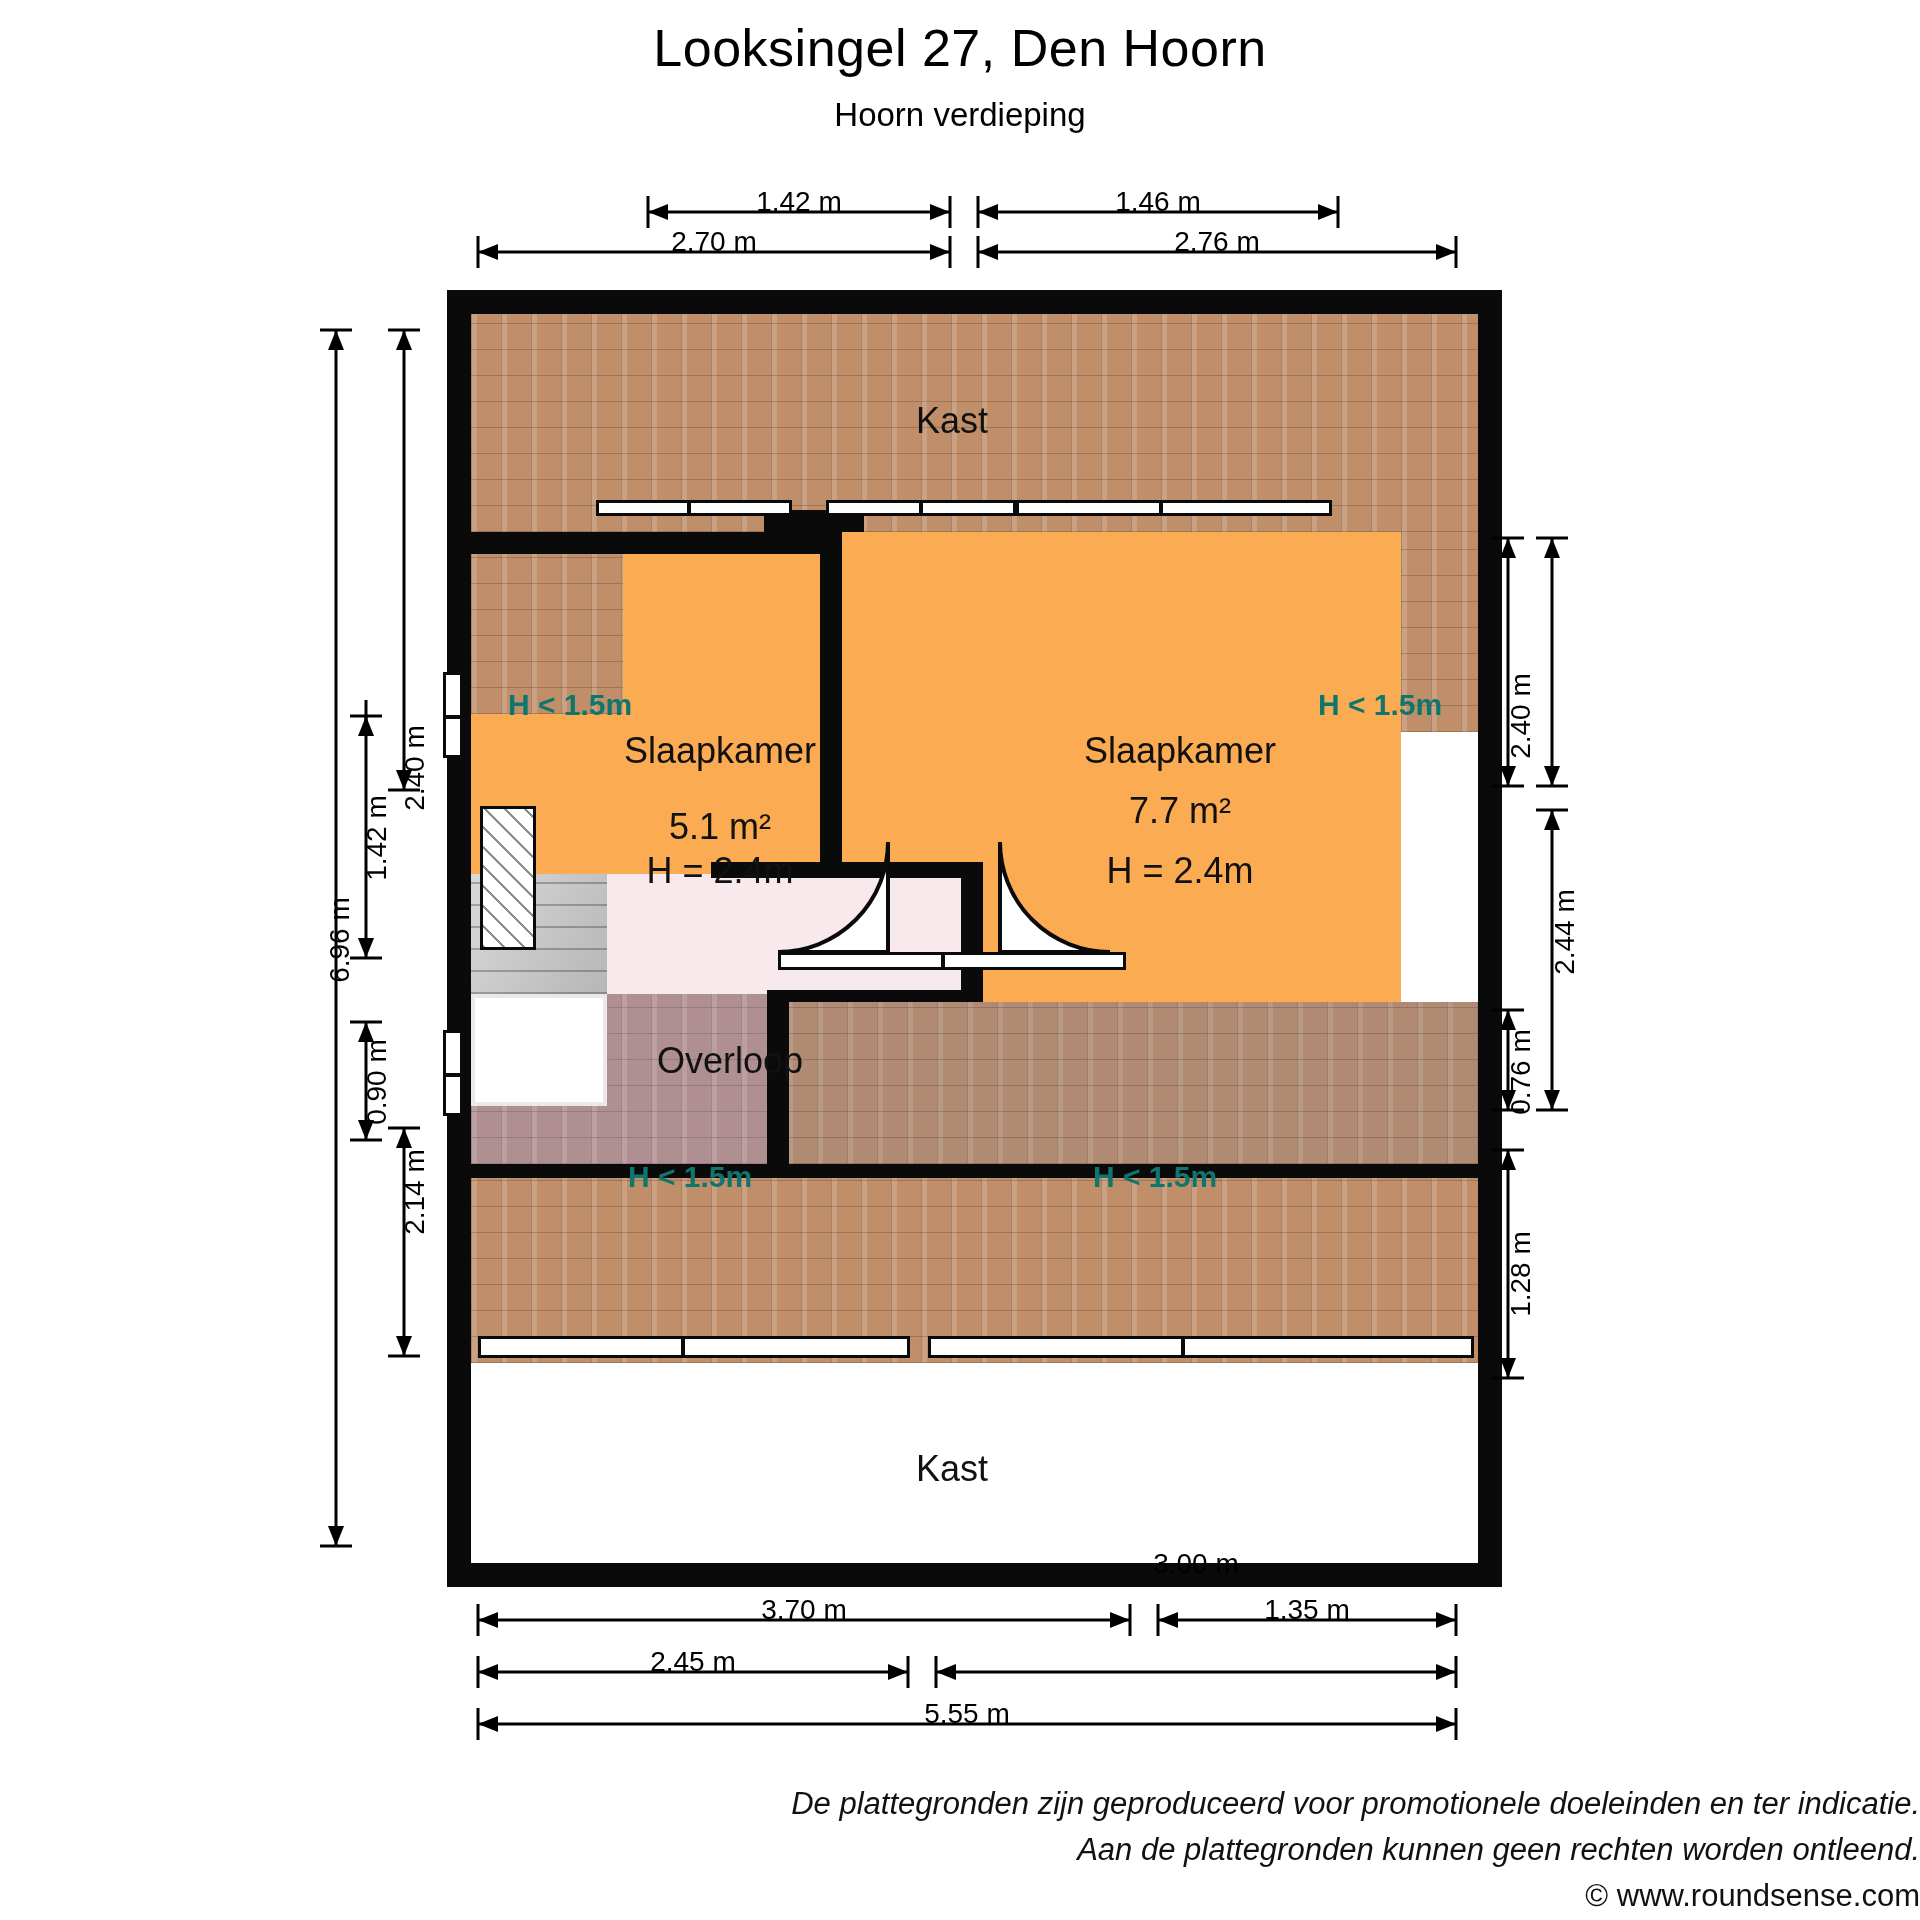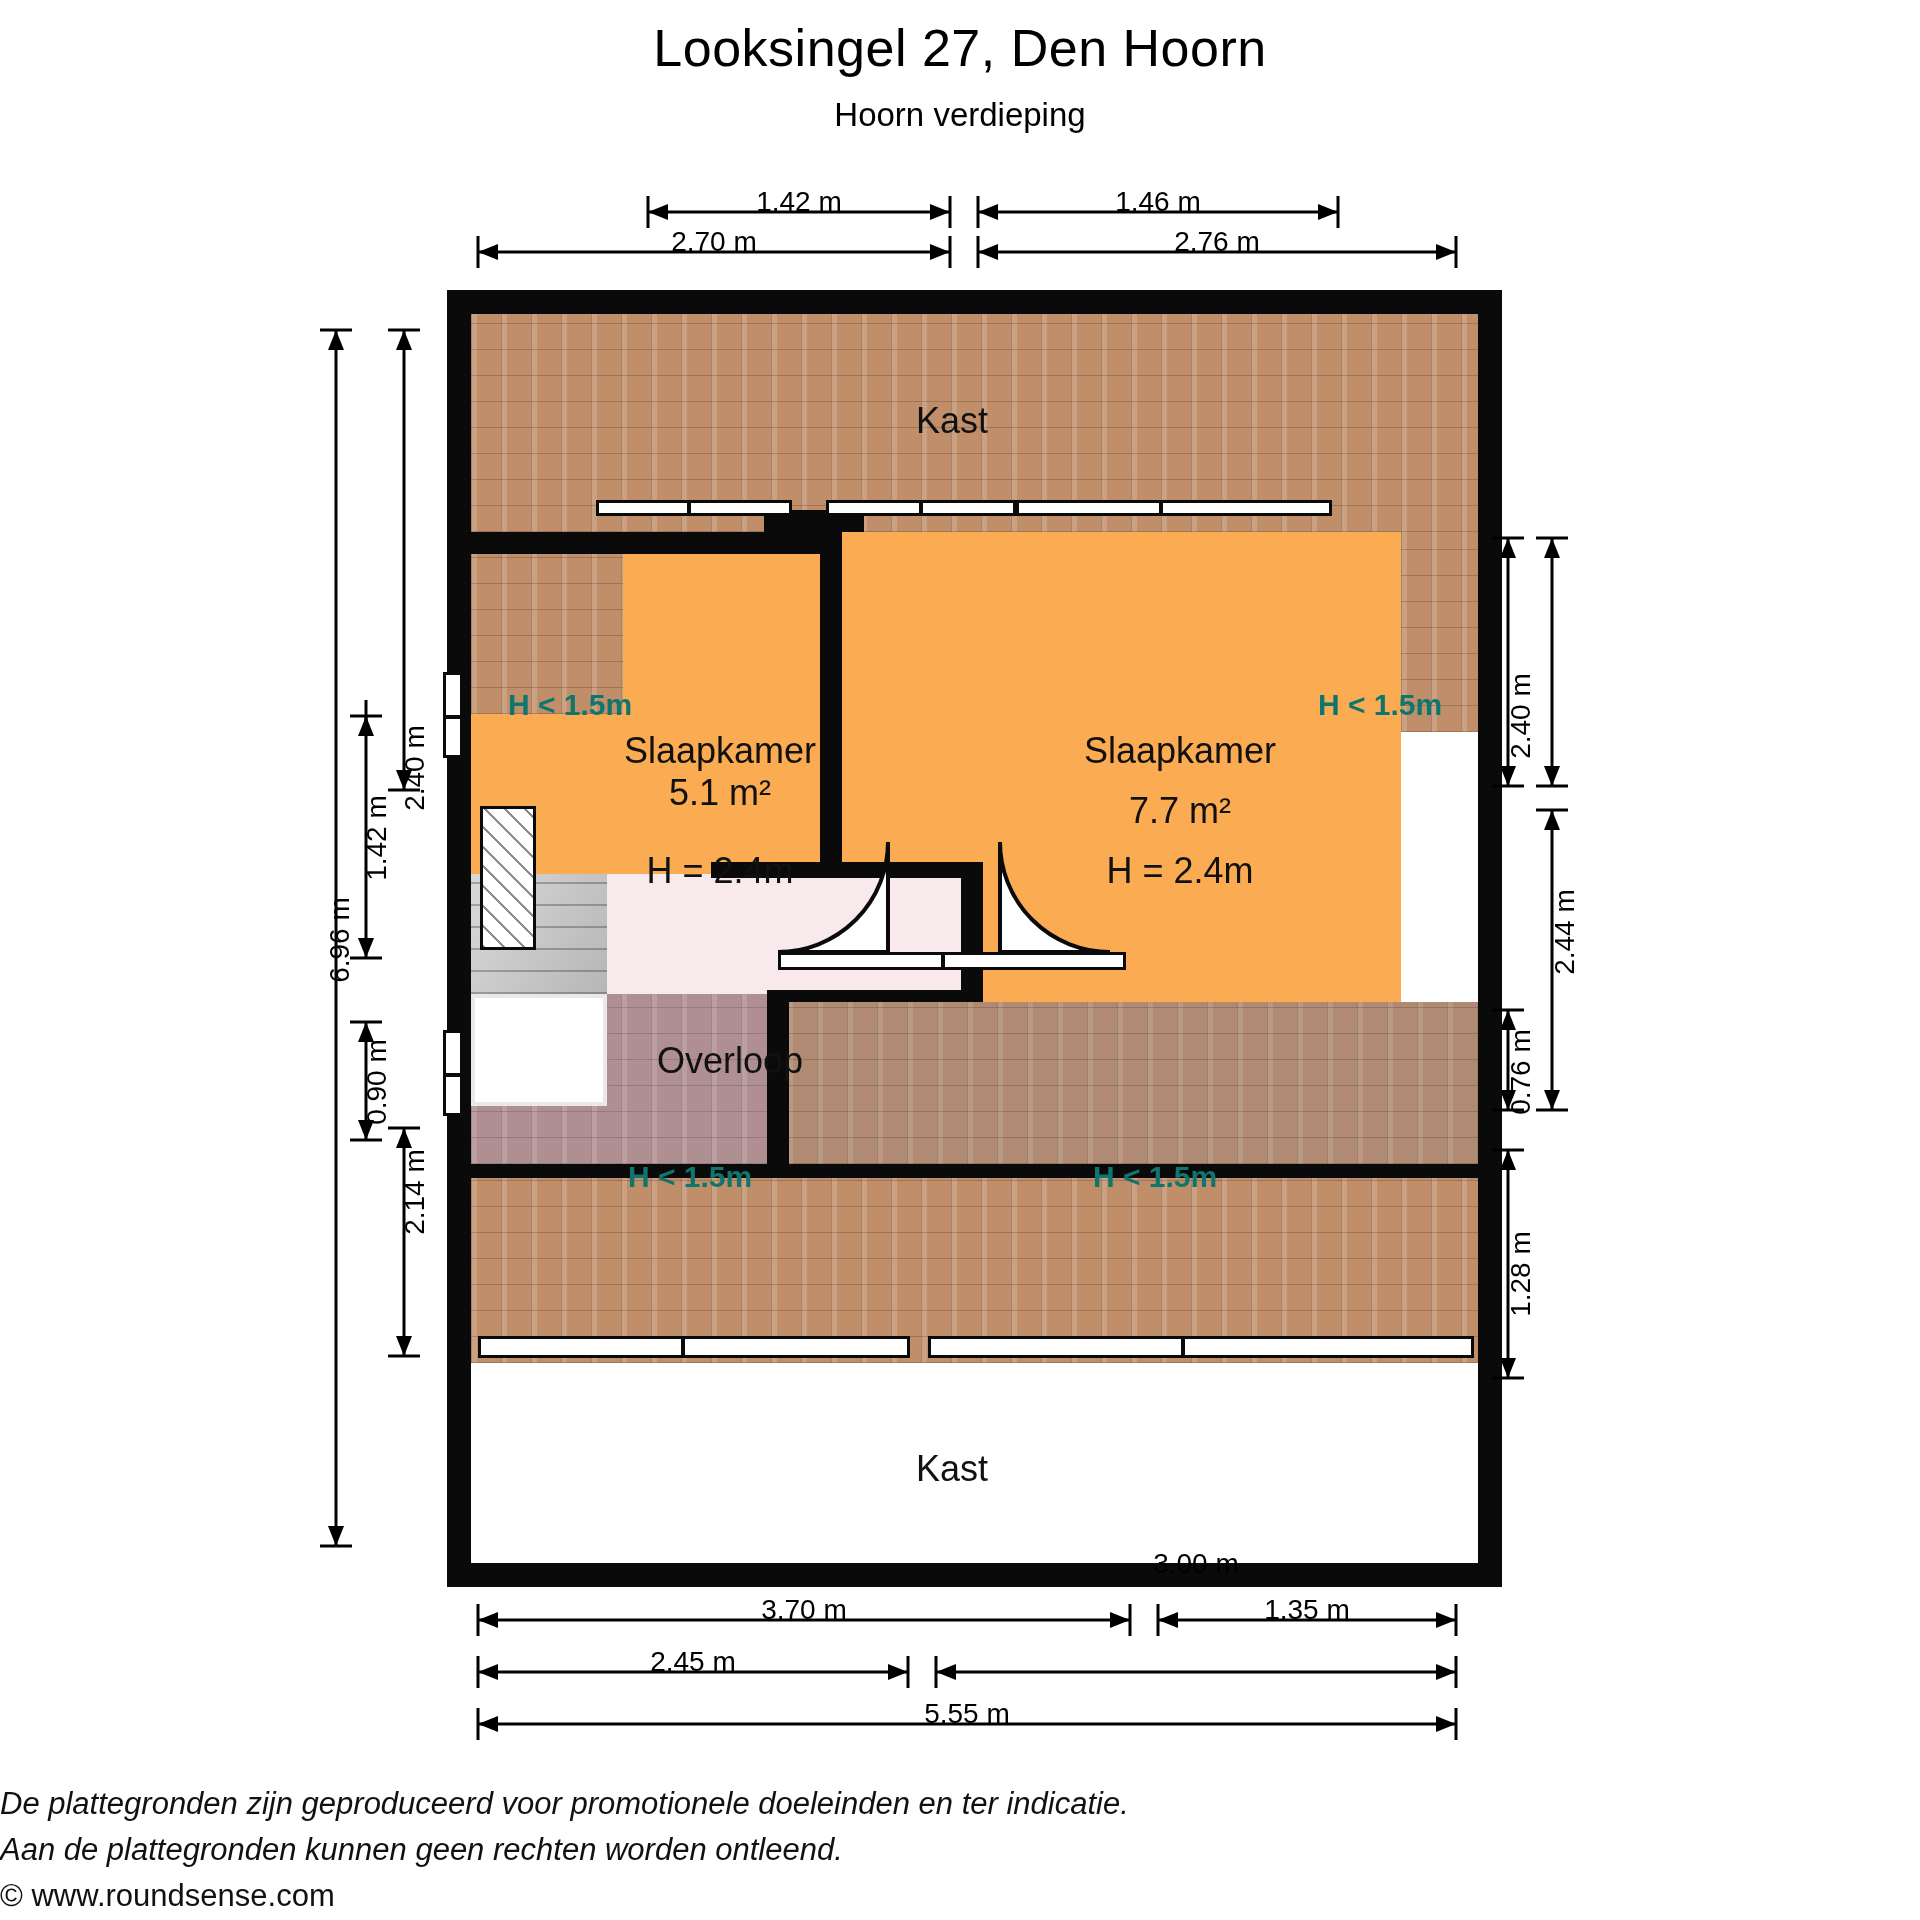--- a/index.html
+++ b/index.html
@@ -85,21 +85,21 @@
     background-image:
       repeating-linear-gradient(0deg, rgba(0,0,0,.25) 0 2px, rgba(0,0,0,0) 2px 22px),
       linear-gradient(120deg,#d9d9d9,#b6b6b6);
   }
   .hatch{
     position:absolute;background:#ffffff;border:3px solid #0a0a0a;box-sizing:border-box;
     background-image:repeating-linear-gradient(45deg, rgba(0,0,0,.45) 0 2px, rgba(0,0,0,0) 2px 14px);
   }
 
   .footer{
-    position:absolute;left:0;width:1920px;text-align:left;
+    position:absolute;left:0;width:1920px;text-align:right;
     font-style:italic;font-size:31px;color:#111;
   }
   .footer.l1{top:1786px;}
   .footer.l2{top:1832px;}
   .footer.l3{top:1878px;font-style:normal;}
 </style>
 </head>
 <body>
 
 <div class="title">Looksingel 27, Den Hoorn</div>
@@ -297,21 +297,21 @@
       <polygon points="936,1672 956,1664 956,1680"></polygon>
         <polygon points="1456,1672 1436,1664 1436,1680"></polygon>
       <polygon points="478,1724 498,1716 498,1732"></polygon>
         <polygon points="1456,1724 1436,1716 1436,1732"></polygon>
     </g>
   </svg>
 
   <div class="lbl room-name" style="left:862px;top:400px;width:180px;">Kast</div>
 
   <div class="lbl room-name" style="left:560px;top:730px;width:320px;">Slaapkamer</div>
-  <div class="lbl room-name" style="left:560px;top:772px;width:320px;">5.1 m²</div>
+  <div class="lbl room-name" style="left:560px;top:806px;width:320px;">5.1 m²</div>
   <div class="lbl room-name" style="left:560px;top:850px;width:320px;">H = 2.4m</div>
 
   <div class="lbl room-name" style="left:1020px;top:730px;width:320px;">Slaapkamer</div>
   <div class="lbl room-name" style="left:1020px;top:790px;width:320px;">7.7 m²</div>
   <div class="lbl room-name" style="left:1020px;top:850px;width:320px;">H = 2.4m</div>
 
   <div class="lbl room-name" style="left:590px;top:1040px;width:280px;">Overloop</div>
 
   <div class="lbl room-name" style="left:862px;top:1448px;width:180px;">Kast</div>
 

